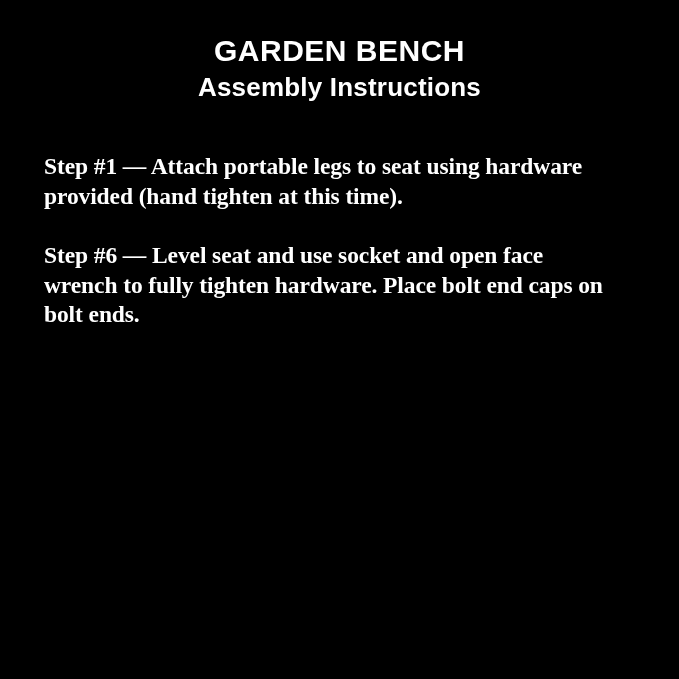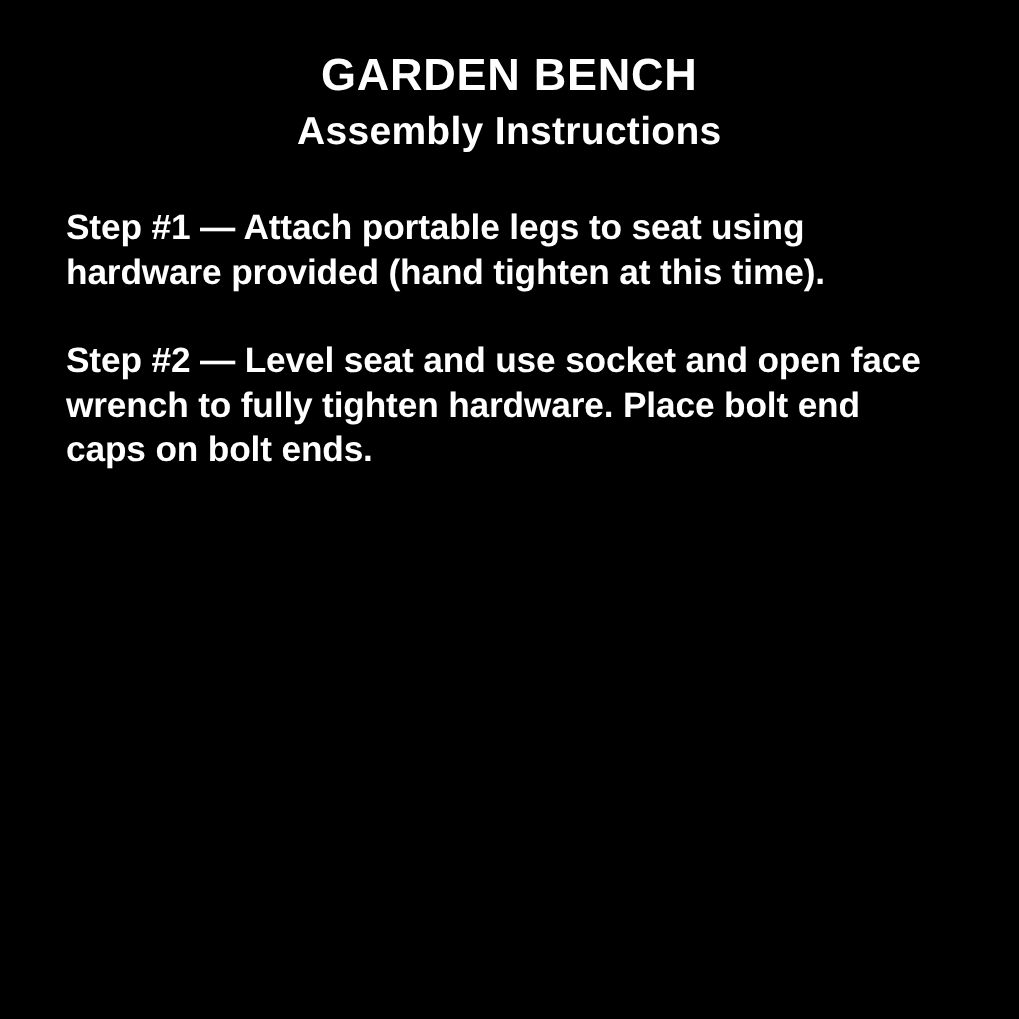--- a/index.html
+++ b/index.html
@@ -33,22 +33,23 @@
     margin: 0;
   }
   .subtitle {
     font-size: 26px;
     font-weight: bold;
     letter-spacing: 0.2px;
     line-height: 1.15;
     margin: 6px 0 0 0;
   }
   .steps {
-    margin-top: 34px;
+    margin-top: 49px;
     padding: 0 64px 0 44px;
+    font-family: Liberation Serif, serif;
   }
   .step {
     font-size: 23.5px;
     font-weight: bold;
     line-height: 1.26;
     letter-spacing: -0.1px;
     margin: 0 0 30px 0;
     text-align: left;
   }
   .step:last-child {
@@ -60,16 +61,16 @@
 
 <div class="page">
 
   <div class="header">
     <h1 class="title">GARDEN BENCH</h1>
     <h2 class="subtitle">Assembly Instructions</h2>
   </div>
 
   <div class="steps">
     <p class="step">Step #1 —  Attach portable legs to seat using hardware provided (hand tighten at this time).</p>
-    <p class="step">Step #2 —  Level seat and use socket and open face wrench to fully tighten hardware. Place bolt end caps on bolt ends.</p>
+    <p class="step">Step #6 —  Level seat and use socket and open face wrench to fully tighten hardware. Place bolt end caps on bolt ends.</p>
   </div>
 
 </div>
 
 </body></html>

